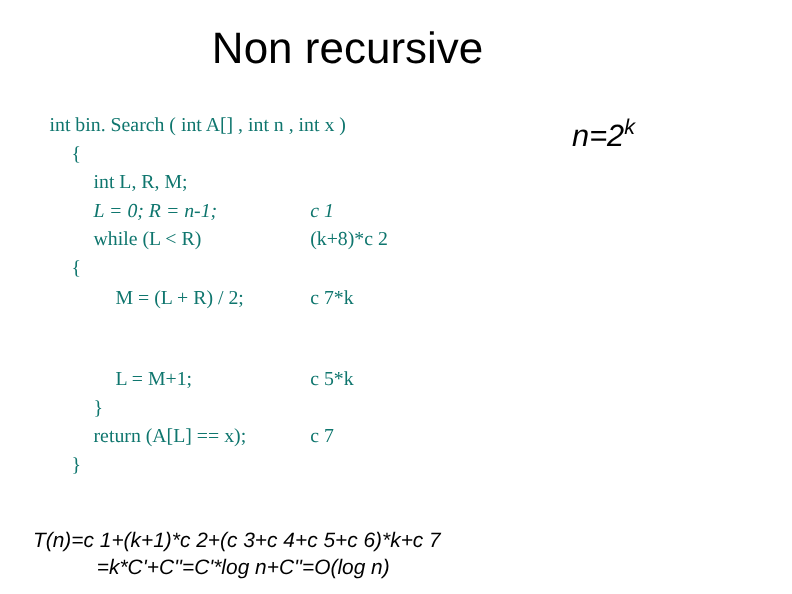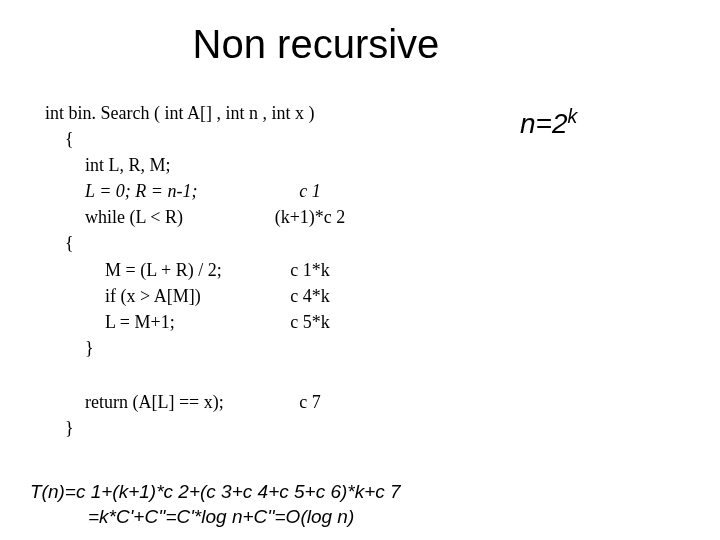--- a/index.html
+++ b/index.html
@@ -43,34 +43,34 @@
     vertical-align: super;
     font-style: italic;
   }
   .code-block {
     position: absolute;
     top: 100px;
     left: 45px;
     font-family: "Times New Roman", Times, serif;
     font-size: 18px;
     line-height: 1.45;
-    color: #000000;
+    color: #0f766e;
     white-space: nowrap;
   }
   .row {
     display: flex;
   }
   .col-code {
     display: inline-block;
   }
   .ind0 { padding-left: 0px; }
   .ind1 { padding-left: 20px; }
   .ind2 { padding-left: 40px; }
   .ind3 { padding-left: 60px; }
-  .cost-col { position: absolute; left: 220px; width: 90px; text-align: center; }
+  .cost-col { position: absolute; left: 237px; width: 90px; text-align: left; }
   .formula {
     position: absolute;
     top: 480px;
     left: 30px;
     font-family: Arial, Helvetica, sans-serif;
     font-style: italic;
     font-size: 19px;
     line-height: 1.3;
     color: #000000;
   }
@@ -98,41 +98,37 @@
     </div>
     <div class="row">
       <span class="col-code ind2">int L, R, M;</span>
     </div>
     <div class="row" style="position:relative;font-style:italic;">
       <span class="col-code ind2">L = 0; R = n-1;</span>
       <span class="cost-col">c 1</span>
     </div>
     <div class="row" style="position:relative;">
       <span class="col-code ind2">while (L &lt; R)</span>
-      <span class="cost-col">(k+1)*c 2</span>
+      <span class="cost-col">(k+8)*c 2</span>
     </div>
     <div class="row">
       <span class="col-code ind1">{</span>
     </div>
     <div class="row" style="position:relative;font-family:Liberation Serif, serif;">
       <span class="col-code ind3">M = (L + R) / 2;</span>
-      <span class="cost-col">c 1*k</span>
+      <span class="cost-col">c 7*k</span>
     </div>
-    <div class="row" style="position:relative;">
-      <span class="col-code ind3">if (x &gt; A[M])</span>
-      <span class="cost-col">c 4*k</span>
-    </div>
-    <div class="row" style="position:relative;">
+    <div class="row" style="position:relative;margin-top:48px;">
       <span class="col-code ind3"> L = M+1;</span>
       <span class="cost-col">c 5*k</span>
     </div>
     <div class="row">
       <span class="col-code ind2">}</span>
     </div>
-    <div class="row" style="position:relative;margin-top:28px;">
+    <div class="row" style="position:relative;">
       <span class="col-code ind2">return (A[L] == x);</span>
       <span class="cost-col">c 7</span>
     </div>
     <div class="row">
       <span class="col-code ind1">}</span>
     </div>
   </div>
 
   <div class="formula">
     <div>T(n)=c 1+(k+1)*c 2+(c 3+c 4+c 5+c 6)*k+c 7</div>

